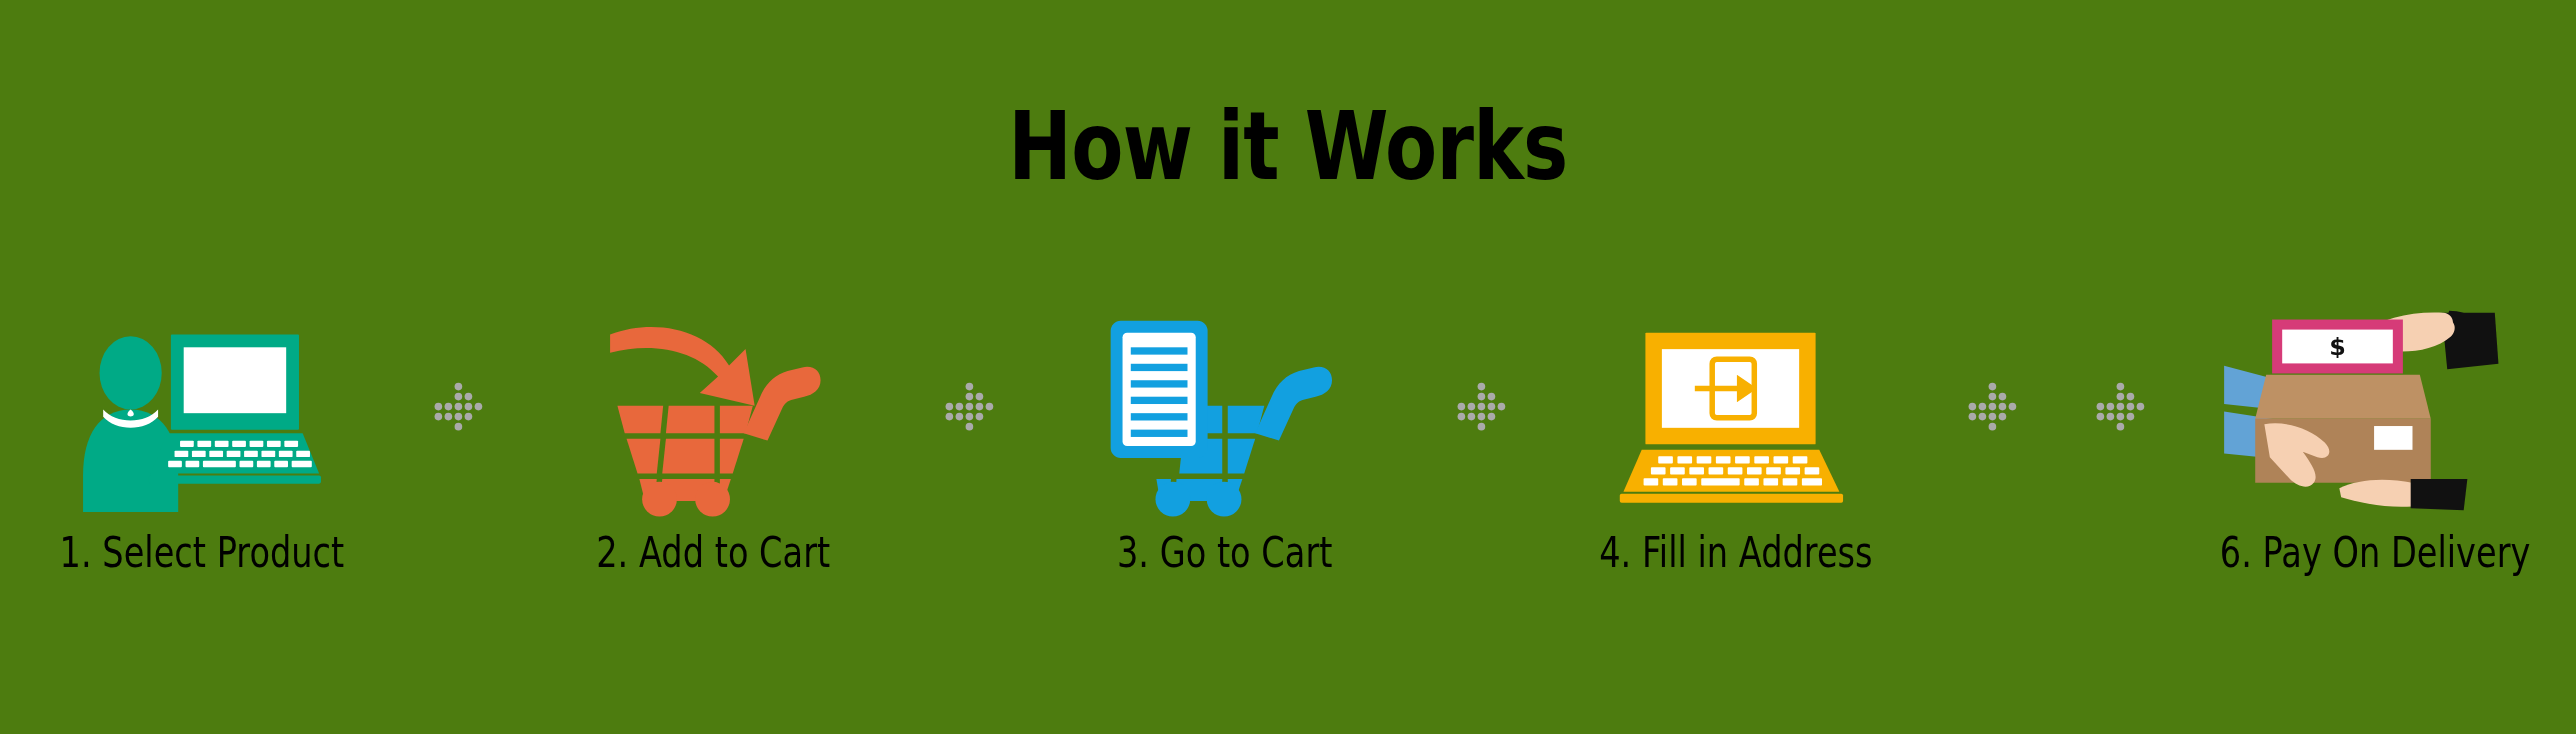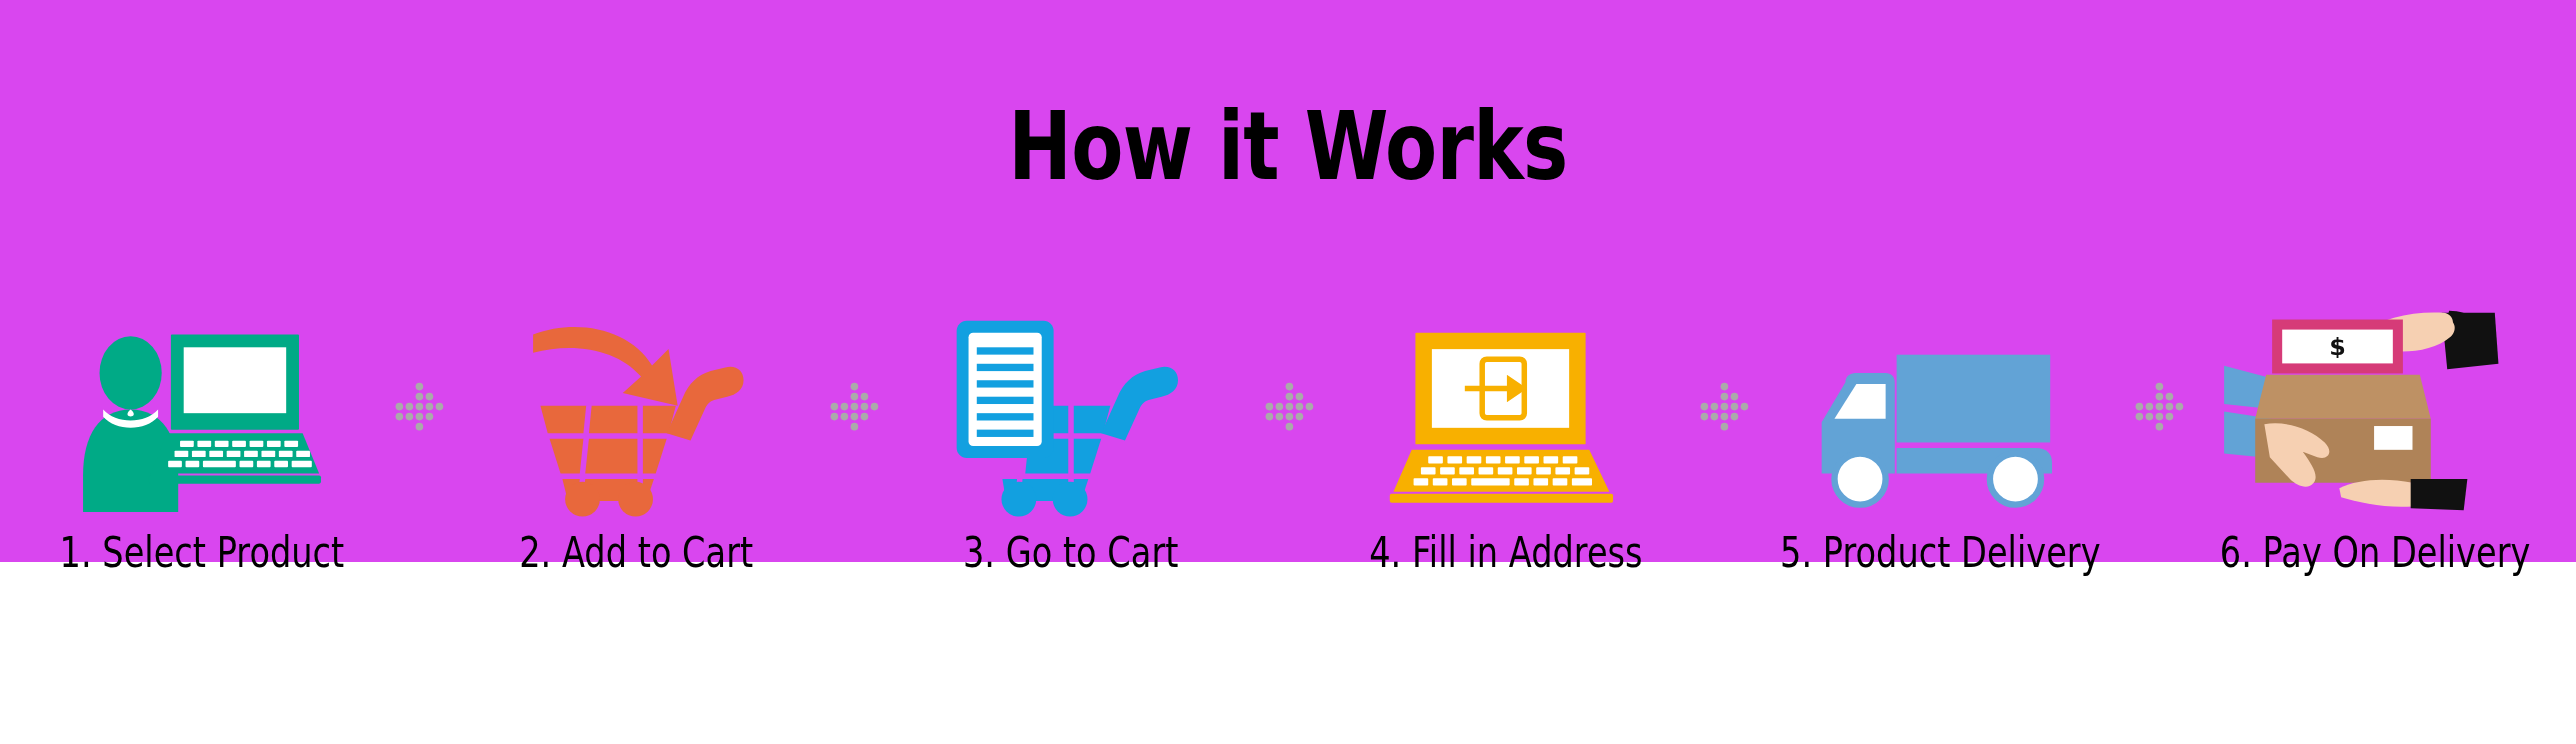--- a/index.html
+++ b/index.html
@@ -4,22 +4,22 @@
 <style>
   * { margin:0; padding:0; box-sizing:border-box; }
   html, body {
     width:2576px; height:745px;
     background:#ffffff;
     font-family:"Liberation Sans", sans-serif;
     overflow:hidden;
   }
   #page {
     position:relative;
-    width:2576px; height:562px;
-    background:#d946ef;
+    width:2576px; height:734px;
+    background:#4d7c0f;
   }
   #title {
     position:absolute;
     top:95px; left:0; width:2576px;
     text-align:center;
     font-family:"DejaVu Sans", sans-serif;
     font-weight:bold;
     font-size:95px;
     line-height:102px;
     letter-spacing:-0.9px;
@@ -286,37 +286,20 @@
             <circle cx="53" cy="27" r="4.2"></circle>
           <circle cx="9" cy="38" r="4.2"></circle>
             <circle cx="20" cy="38" r="4.2"></circle>
             <circle cx="31" cy="38" r="4.2"></circle>
             <circle cx="42" cy="38" r="4.2"></circle>
           <circle cx="31" cy="49" r="4.2"></circle>
         </g>
       </svg>
     </div>
 
-    <div class="step">
-      <div class="icon-box">
-        <svg width="245" height="161" viewBox="0 0 268 176" aria-hidden="true">
-          <g fill="#62A3D6">
-            <rect x="86" y="4" width="168" height="96"></rect>
-            <path d="M86 106 L238 106 C 250 106 256 112 256 122 L256 134 L86 134 Z"></path>
-            <path d="M30 34 C 30 28 35 24 41 24 L74 24 C 80 24 84 28 84 34 L84 134 L4 134 L4 78 Z"></path>
-            <path d="M42 36 L74 36 L74 74 L18 74 Z" fill="#ffffff"></path>
-            <circle cx="46" cy="140" r="28" fill="#ffffff"></circle>
-            <circle cx="46" cy="140" r="28" fill="none" stroke="#62A3D6" stroke-width="7"></circle>
-            <circle cx="216" cy="140" r="28" fill="#ffffff"></circle>
-            <circle cx="216" cy="140" r="28" fill="none" stroke="#62A3D6" stroke-width="7"></circle>
-          </g>
-        </svg>
-      </div>
-      <div class="step-label">5. Product Delivery</div>
-    </div>
 
     <div class="sep">
       <svg width="55" height="51" viewBox="0 0 60 56" aria-hidden="true">
         <g fill="#AAAAAA">
           <circle cx="31" cy="5" r="4.2"></circle>
           <circle cx="31" cy="16" r="4.2"></circle>
             <circle cx="42" cy="16" r="4.2"></circle>
           <circle cx="9" cy="27" r="4.2"></circle>
             <circle cx="20" cy="27" r="4.2"></circle>
             <circle cx="31" cy="27" r="4.2"></circle>

